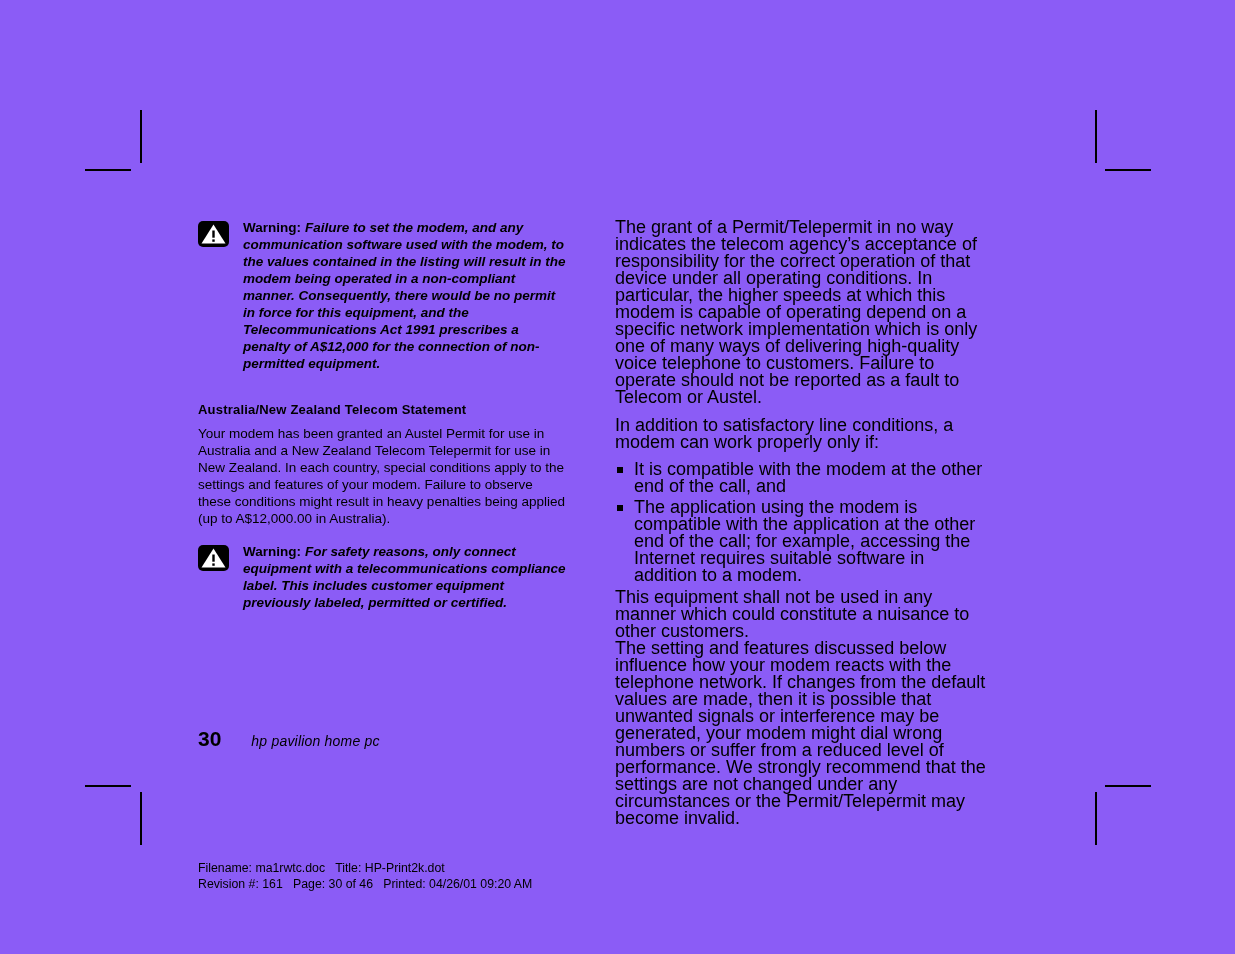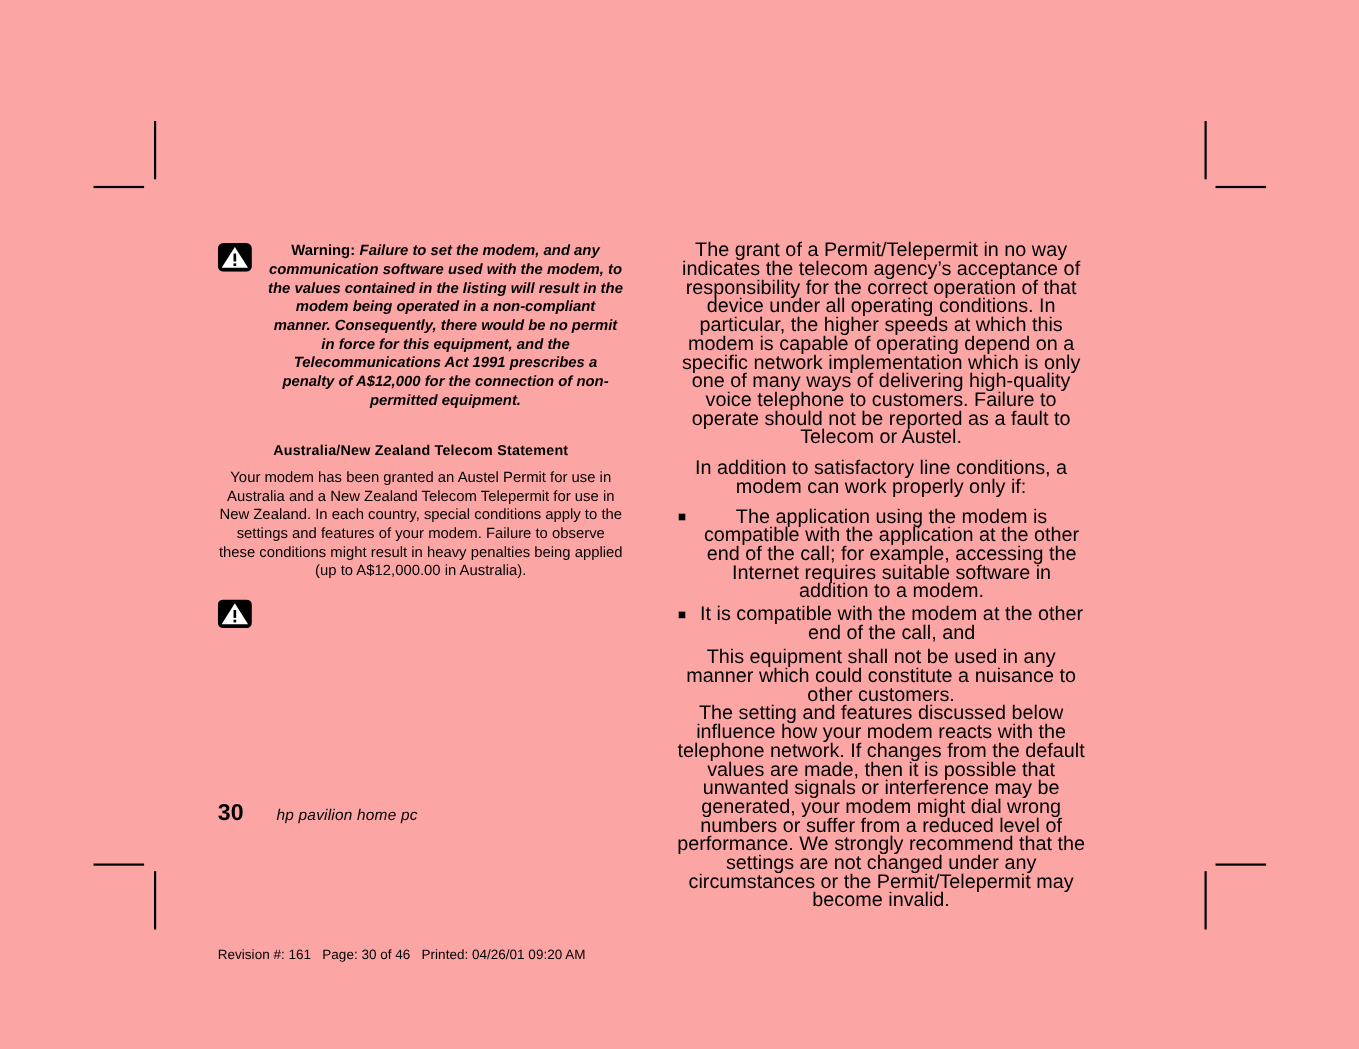--- a/index.html
+++ b/index.html
@@ -3,21 +3,21 @@
 <meta charset="utf-8">
 <style>
   * { margin:0; padding:0; box-sizing:border-box; }
   html, body { width:1235px; height:954px; background:#ffffff; }
   body {
     font-family: "Liberation Sans", sans-serif;
     color:#000;
     position:relative;
     overflow:hidden;
   }
-  .page { position:absolute; left:0; top:0; width:1235px; height:954px; background:#fca5a5;text-align:center; }
+  .page { position:absolute; left:0; top:0; width:1235px; height:954px; background:#8b5cf6; }
 
   
   .crop { position:absolute; background:#000; }
 
   
   .col-left  { position:absolute; left:198px; top:219px; width:369px; }
   .col-right { position:absolute; left:615px; top:219px; width:372px; font-size:18px; line-height:17px; }
 
   
   .warning { display:flex; align-items:flex-start; }
@@ -85,45 +85,47 @@
 
     <div class="warning warning2">
       <span class="warn-icon">
         <svg width="31" height="26" viewBox="0 0 31 26" aria-hidden="true">
           <rect x="0" y="0" width="31" height="26" rx="5" fill="#000"></rect>
           <path d="M15.5 3.5 L27.5 22.5 L3.5 22.5 Z" fill="#fff"></path>
           <rect x="14.3" y="9.5" width="2.4" height="7.2" fill="#000"></rect>
           <rect x="14.3" y="18.4" width="2.4" height="2.4" fill="#000"></rect>
         </svg>
       </span>
+      <p class="warn-body"><span class="warn-label">Warning:</span><span class="warn-text">For safety reasons, only connect equipment with a telecommunications compliance label. This includes customer equipment previously labeled, permitted or certified.</span></p>
     </div>
 
   </div>
 
   <div class="col-right">
     <p class="para-1">The grant of a Permit/Telepermit in no way indicates the telecom agency’s acceptance of responsibility for the correct operation of that device under all operating conditions. In particular, the higher speeds at which this modem is capable of operating depend on a specific network implementation which is only one of many ways of delivering high-quality voice telephone to customers. Failure to operate should not be reported as a fault to Telecom or Austel.</p>
     <p class="para-2">In addition to satisfactory line conditions, a modem can work properly only if:</p>
 
     <ul class="bullets">
       <li class="bullet">
         <span class="bullet-sq"></span>
-        <span>The application using the modem is compatible with the application at the other end of the call; for example, accessing the Internet requires suitable software in addition to a modem.</span>
+        <span>It is compatible with the modem at the other end of the call, and</span>
       </li>
       <li class="bullet">
         <span class="bullet-sq"></span>
-        <span>It is compatible with the modem at the other end of the call, and</span>
+        <span>The application using the modem is compatible with the application at the other end of the call; for example, accessing the Internet requires suitable software in addition to a modem.</span>
       </li>
     </ul>
 
     <p class="para-3">This equipment shall not be used in any manner which could constitute a nuisance to other customers.</p>
     <p class="para-4">The setting and features discussed below influence how your modem reacts with the telephone network. If changes from the default values are made, then it is possible that unwanted signals or interference may be generated, your modem might dial wrong numbers or suffer from a reduced level of performance. We strongly recommend that the settings are not changed under any circumstances or the Permit/Telepermit may become invalid.</p>
   </div>
 
   <div class="pagefoot">
     <span class="page-number">30</span>
     <span class="doc-title">hp pavilion home pc</span>
   </div>
 
   <div class="meta">
+    <div>Filename: ma1rwtc.doc   Title: HP-Print2k.dot</div>
     <div>Revision #: 161   Page: 30 of 46   Printed: 04/26/01 09:20 AM</div>
   </div>
 
 </div>
 
 </body></html>

